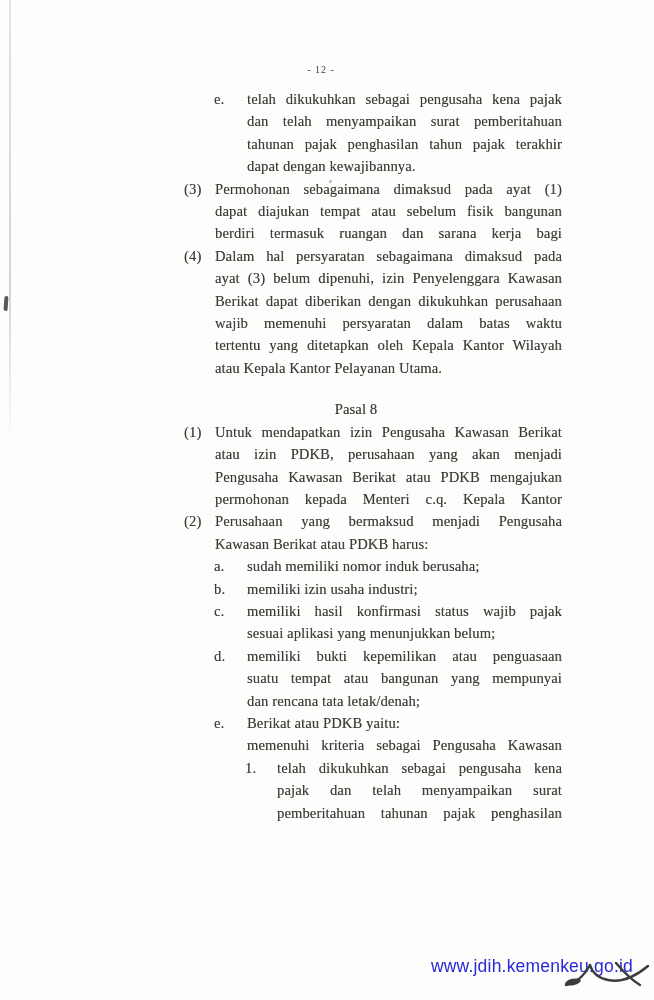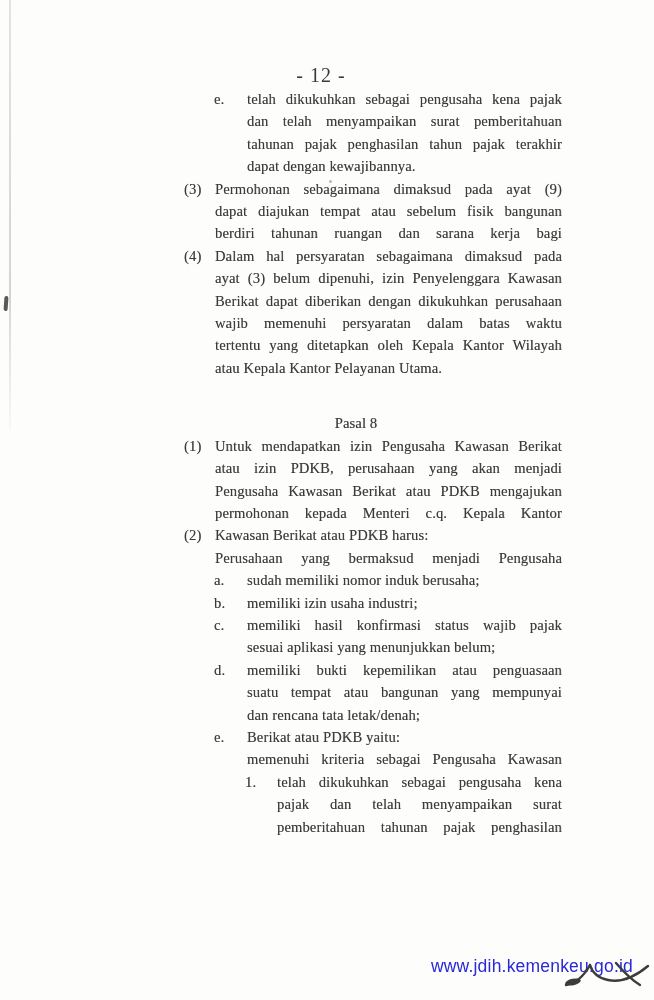--- a/index.html
+++ b/index.html
@@ -21,40 +21,40 @@
     position:absolute;left:4px;top:296px;width:4px;height:15px;
     background:#595959;border-radius:2px;transform:rotate(4deg);
   }
   .speck{
     position:absolute;left:329px;top:180px;width:3px;height:3px;
     background:#8a8a8a;border-radius:50%;opacity:.6;
   }
   
   .pagenum{
     position:absolute;left:271px;top:64px;width:100px;
-    text-align:center;font-size:20px;letter-spacing:1px;
+    text-align:center;font-size:10px;letter-spacing:1px;
   }
   
   .docbody{
     position:absolute;left:184px;top:88px;width:378px;
     font-size:14.5px;line-height:22.4px;letter-spacing:0.15px;
     text-shadow:0.3px 0.3px 0.4px rgba(70,68,64,0.5);
   }
   .item{display:flex;align-items:flex-start;}
   .item .marker{flex:0 0 auto;}
   .item .text{flex:1 1 auto;min-width:0;}
   .lvl1 .marker{width:31px;}
   .lvl2{margin-left:30px;}
   .lvl2 .marker{width:33px;}
   .lvl3{margin-left:61px;}
   .lvl3 .marker{width:32px;}
   .ln{display:block;text-align:justify;text-align-last:left;}
   .ln.just{text-align-last:justify;}
   .heading{
-    margin-top:33px;text-align:center;position:relative;left:-17px;
+    margin-top:19px;text-align:center;position:relative;left:-17px;
   }
   
   .footer-url{
     position:absolute;top:956px;right:21px;
     font-family:"Liberation Sans",sans-serif;
     font-size:17.5px;color:#2929d6;text-decoration:none;
     letter-spacing:0.2px;
   }
   .sig{position:absolute;left:540px;top:950px;width:115px;height:50px;}
   .sig path{fill:none;stroke:#3c3c3c;stroke-width:2.4;stroke-linecap:round;}
@@ -78,23 +78,23 @@
         <span class="ln just">telah dikukuhkan sebagai pengusaha kena pajak</span>
         <span class="ln just">dan telah menyampaikan surat pemberitahuan</span>
         <span class="ln just">tahunan pajak penghasilan tahun pajak terakhir</span>
         <span class="ln">dapat dengan kewajibannya.</span>
       </span>
     </div>
 
     <div class="item lvl1">
       <span class="marker">(3)</span>
       <span class="text">
-        <span class="ln just">Permohonan sebagaimana dimaksud pada ayat (9)</span>
+        <span class="ln just">Permohonan sebagaimana dimaksud pada ayat (1)</span>
         <span class="ln just">dapat diajukan tempat atau sebelum fisik bangunan</span>
-        <span class="ln just">berdiri tahunan ruangan dan sarana kerja bagi</span>
+        <span class="ln just">berdiri termasuk ruangan dan sarana kerja bagi</span>
       </span>
     </div>
 
     <div class="item lvl1">
       <span class="marker">(4)</span>
       <span class="text">
         <span class="ln just">Dalam hal persyaratan sebagaimana dimaksud pada</span>
         <span class="ln just">ayat (3) belum dipenuhi, izin Penyelenggara Kawasan</span>
         <span class="ln just">Berikat dapat diberikan dengan dikukuhkan perusahaan</span>
         <span class="ln just">wajib memenuhi persyaratan dalam batas waktu</span>
@@ -111,22 +111,22 @@
         <span class="ln just">Untuk mendapatkan izin Pengusaha Kawasan Berikat</span>
         <span class="ln just">atau izin PDKB, perusahaan yang akan menjadi</span>
         <span class="ln just">Pengusaha Kawasan Berikat atau PDKB mengajukan</span>
         <span class="ln just">permohonan kepada Menteri c.q. Kepala Kantor</span>
       </span>
     </div>
 
     <div class="item lvl1">
       <span class="marker">(2)</span>
       <span class="text">
+        <span class="ln just">Perusahaan yang bermaksud menjadi Pengusaha</span>
         <span class="ln">Kawasan Berikat atau PDKB harus:</span>
-        <span class="ln just">Perusahaan yang bermaksud menjadi Pengusaha</span>
       </span>
     </div>
 
     <div class="item lvl2">
       <span class="marker">a.</span>
       <span class="text">
         <span class="ln">sudah memiliki nomor induk berusaha;</span>
       </span>
     </div>
 

